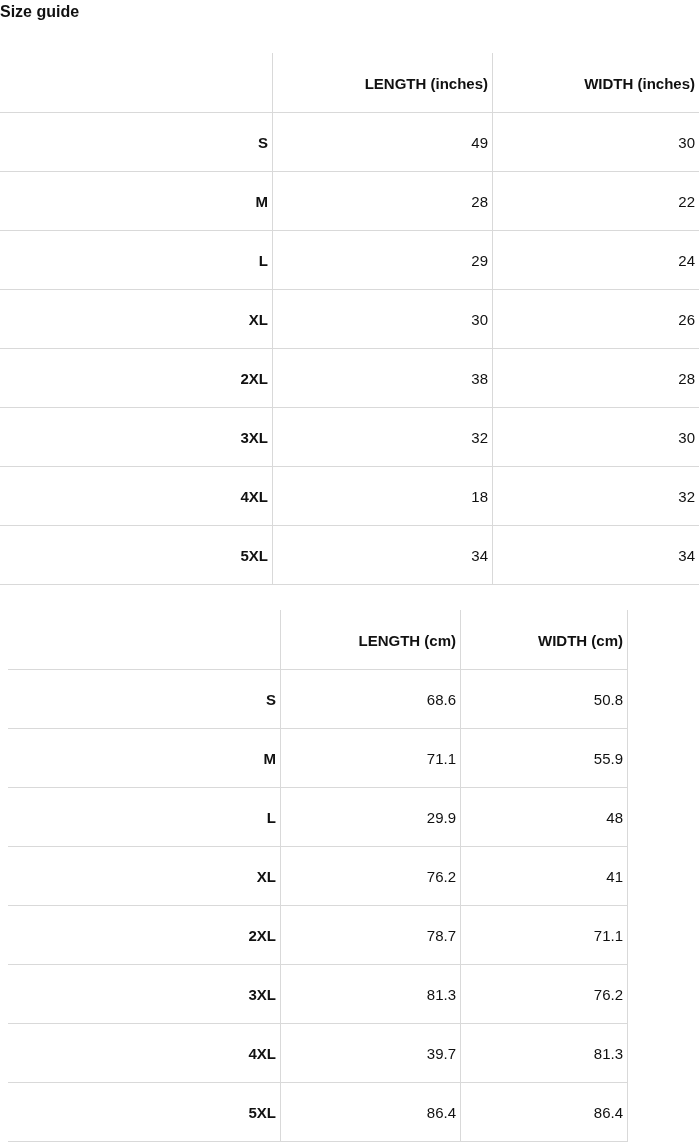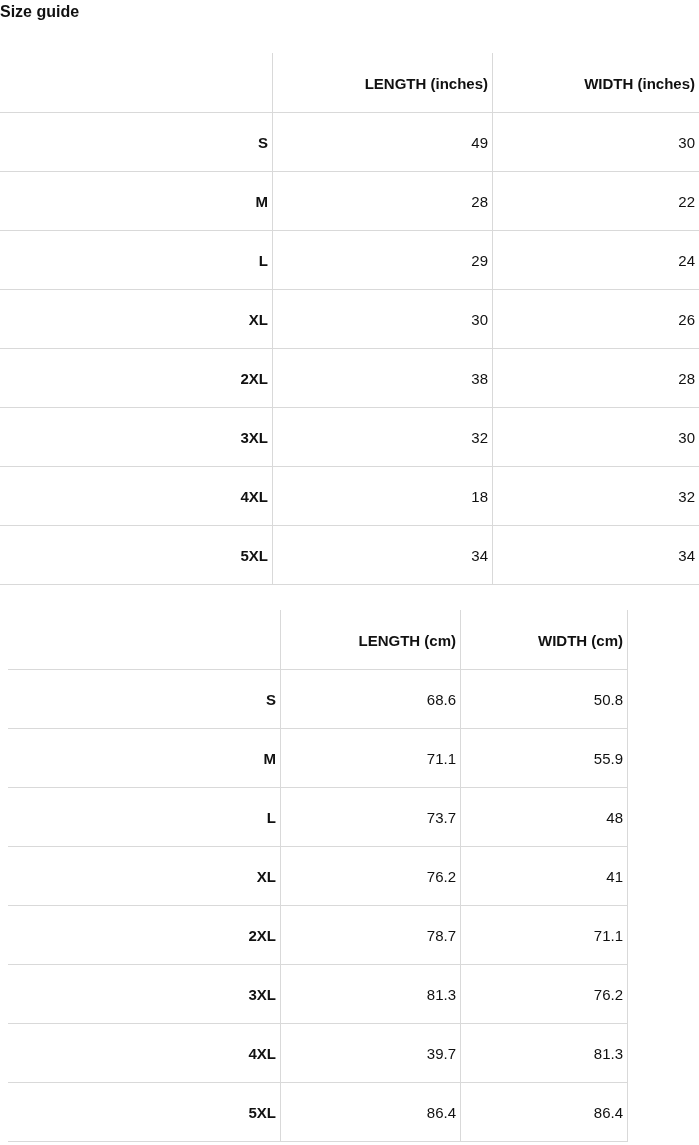--- a/index.html
+++ b/index.html
@@ -164,21 +164,21 @@
         <td>68.6</td>
         <td>50.8</td>
       </tr>
       <tr>
         <td class="rowhead">M</td>
         <td>71.1</td>
         <td>55.9</td>
       </tr>
       <tr>
         <td class="rowhead">L</td>
-        <td>73.7</td>
+        <td>29.9</td>
         <td>48</td>
       </tr>
       <tr>
         <td class="rowhead">XL</td>
         <td>76.2</td>
         <td>41</td>
       </tr>
       <tr>
         <td class="rowhead">2XL</td>
         <td>78.7</td>

